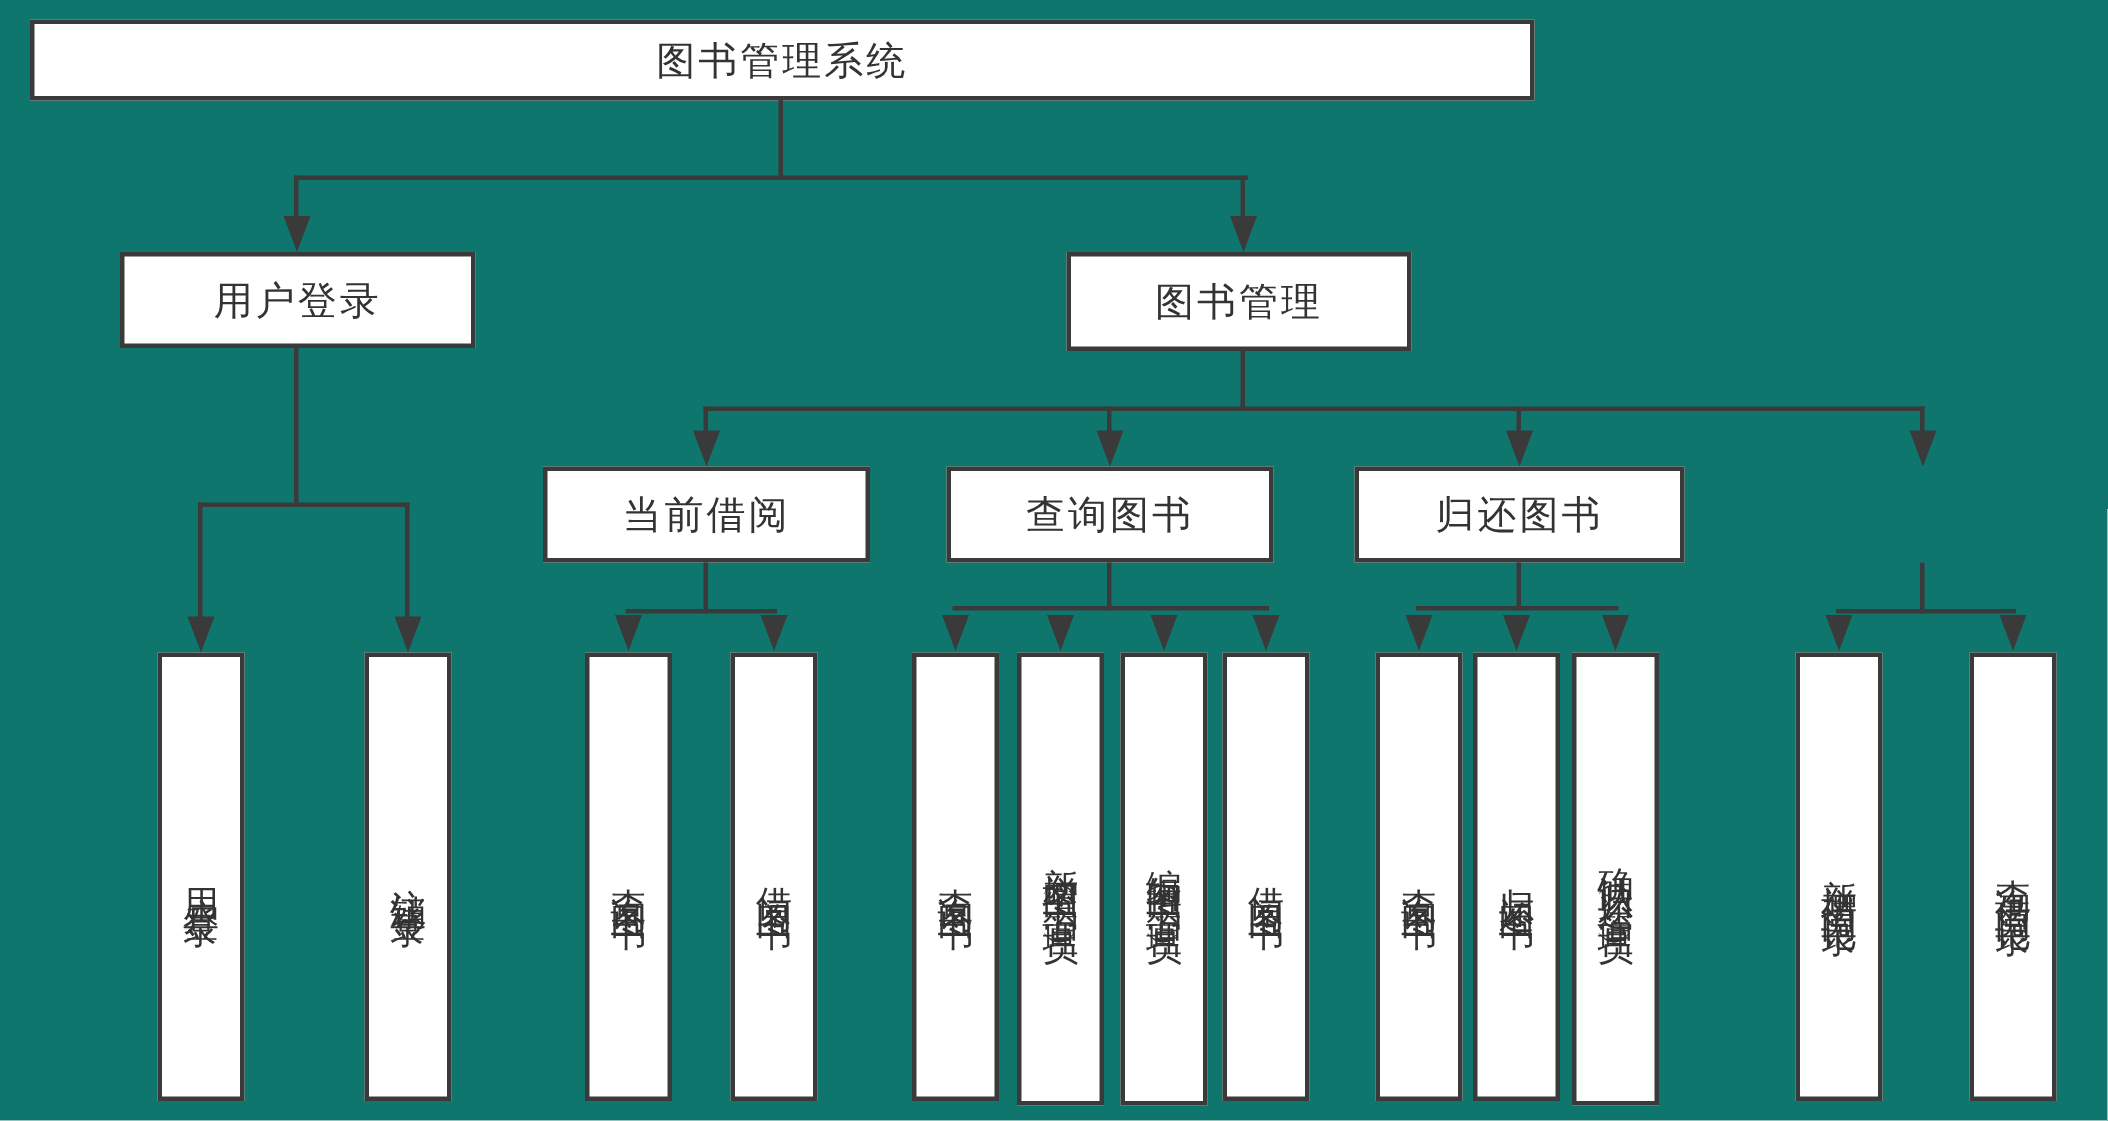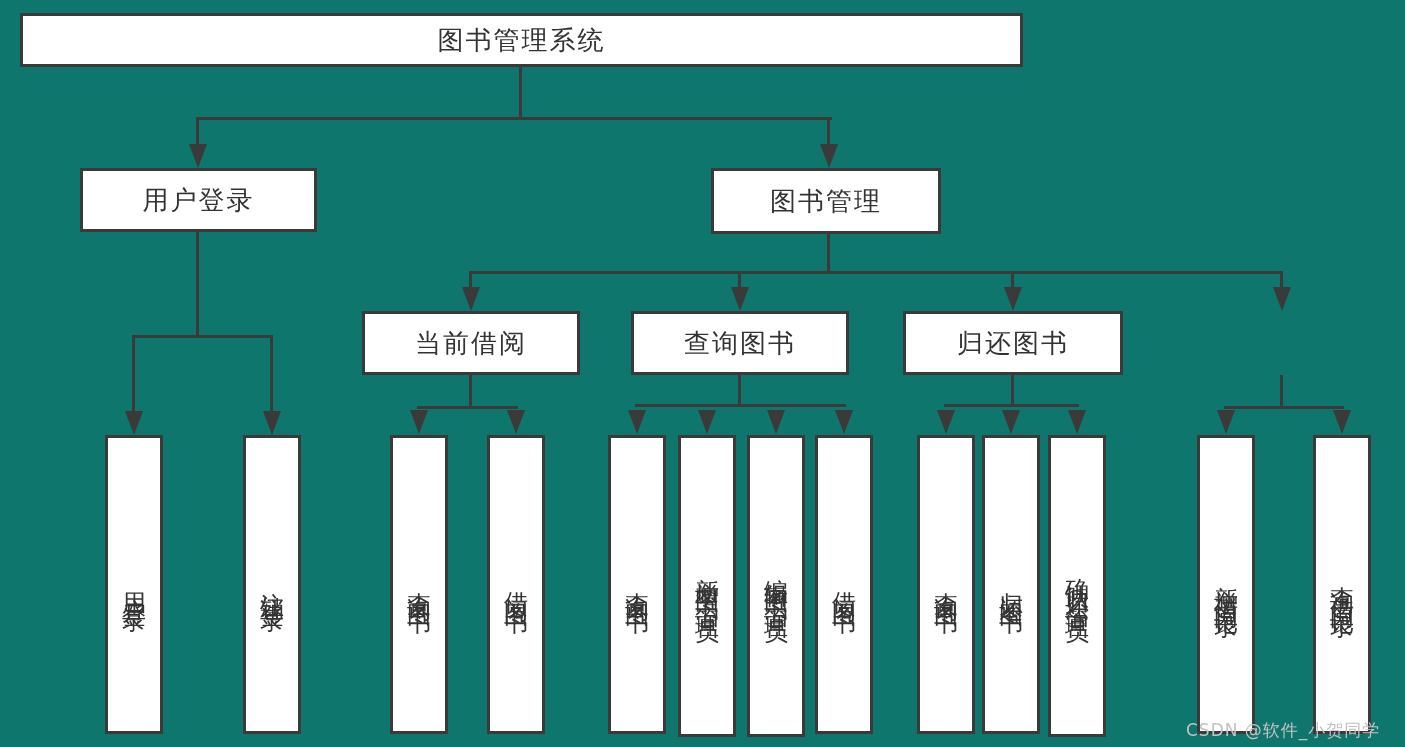--- a/index.html
+++ b/index.html
@@ -130,15 +130,14 @@
   <div class="node v" style="left:747px;top:435px;width:58px;height:302px">编辑图书（管理员）</div>
   <div class="node v" style="left:815px;top:435px;width:58px;height:299px">借阅图书</div>
 
   <div class="node v" style="left:917px;top:435px;width:58px;height:299px">查询图书</div>
   <div class="node v" style="left:982px;top:435px;width:58px;height:299px">归还图书</div>
   <div class="node v" style="left:1048px;top:435px;width:58px;height:302px">确认归还（管理员）</div>
 
   <div class="node v" style="left:1197px;top:435px;width:58px;height:299px">新增借阅记录</div>
   <div class="node v" style="left:1313px;top:435px;width:58px;height:299px">查询借阅记录</div>
 
-  <div class="watermark">CSDN @软件_小贺同学</div>
 
 </div>
 
 </body></html>

